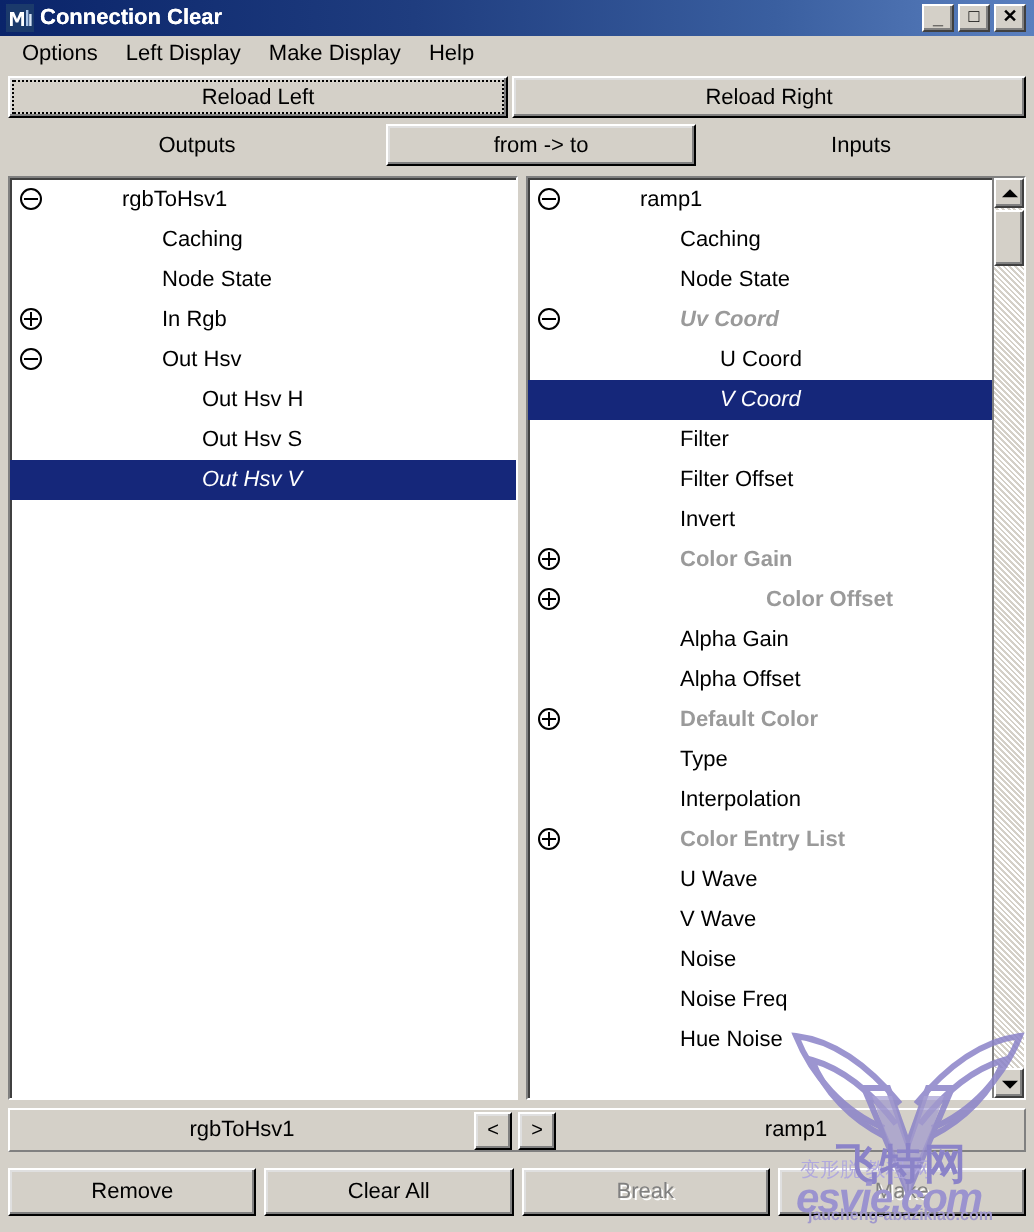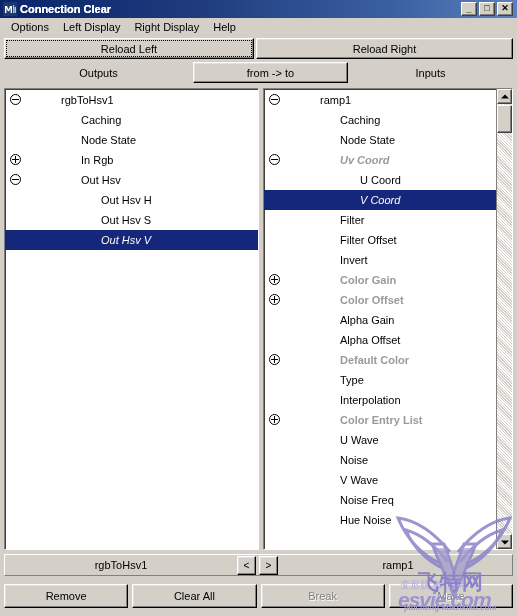--- a/index.html
+++ b/index.html
@@ -402,21 +402,21 @@
       </div>
       <div class="win-btn">
         <span class="glyph-close">✕</span>
       </div>
     </div>
   </div>
 
   <div class="menubar">
     <div class="menu-item">Options</div>
     <div class="menu-item">Left Display</div>
-    <div class="menu-item">Right Display</div>
+    <div class="menu-item">Make Display</div>
     <div class="menu-item">Help</div>
   </div>
 
   <div class="reload-row">
     <div class="btn reload-left focused">Reload Left</div>
     <div class="btn reload-right">Reload Right</div>
   </div>
 
   <div class="colhdr-row">
     <div class="colhdr colhdr-outputs">Outputs</div>
@@ -486,21 +486,21 @@
           </div>
           <div class="row">
             <span class="label" style="margin-left: 76px;">Invert</span>
           </div>
           <div class="row dim">
             <div class="expander plus" style="top: 4px;"></div>
             <span class="label" style="margin-left: 76px;">Color Gain</span>
           </div>
           <div class="row dim">
             <div class="expander plus" style="top: 4px;"></div>
-            <span class="label" style="margin-left: 76px;">Color Offset</span>
+            <span class="label" style="margin-left: 119px;">Color Offset</span>
           </div>
           <div class="row">
             <span class="label" style="margin-left: 76px;">Alpha Gain</span>
           </div>
           <div class="row">
             <span class="label" style="margin-left: 76px;">Alpha Offset</span>
           </div>
           <div class="row dim">
             <div class="expander plus" style="top: 4px;"></div>
             <span class="label" style="margin-left: 76px;">Default Color</span>
@@ -512,24 +512,24 @@
             <span class="label" style="margin-left: 76px;">Interpolation</span>
           </div>
           <div class="row dim">
             <div class="expander plus" style="top: 4px;"></div>
             <span class="label" style="margin-left: 76px;">Color Entry List</span>
           </div>
           <div class="row">
             <span class="label" style="margin-left: 76px;">U Wave</span>
           </div>
           <div class="row">
+            <span class="label" style="margin-left: 76px;">V Wave</span>
+          </div>
+          <div class="row">
             <span class="label" style="margin-left: 76px;">Noise</span>
-          </div>
-          <div class="row">
-            <span class="label" style="margin-left: 76px;">V Wave</span>
           </div>
           <div class="row">
             <span class="label" style="margin-left: 76px;">Noise Freq</span>
           </div>
           <div class="row">
             <span class="label" style="margin-left: 76px;">Hue Noise</span>
           </div>
         </div>
       <div class="vscroll">
         <div class="sb-btn sb-up">

